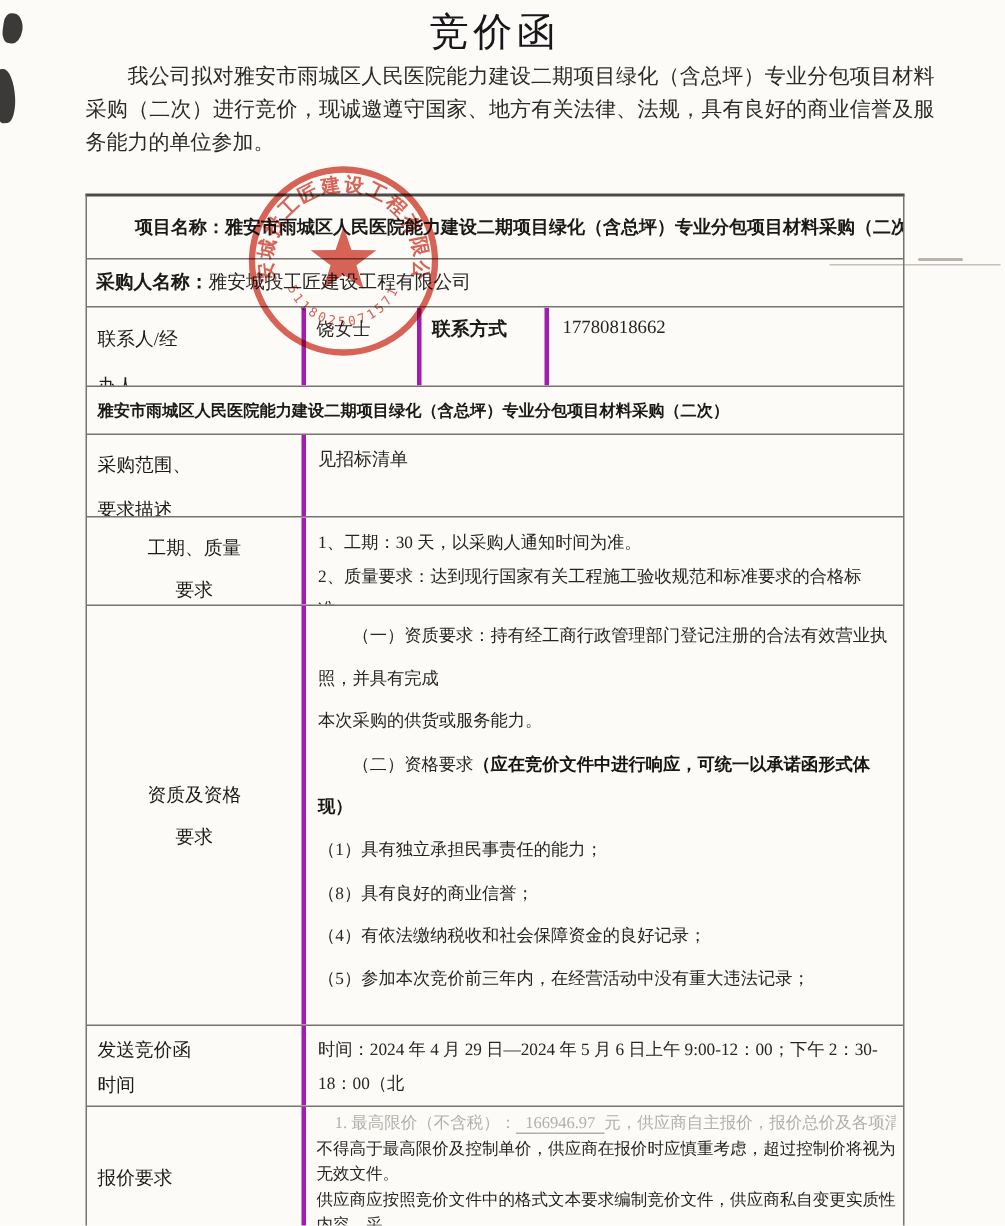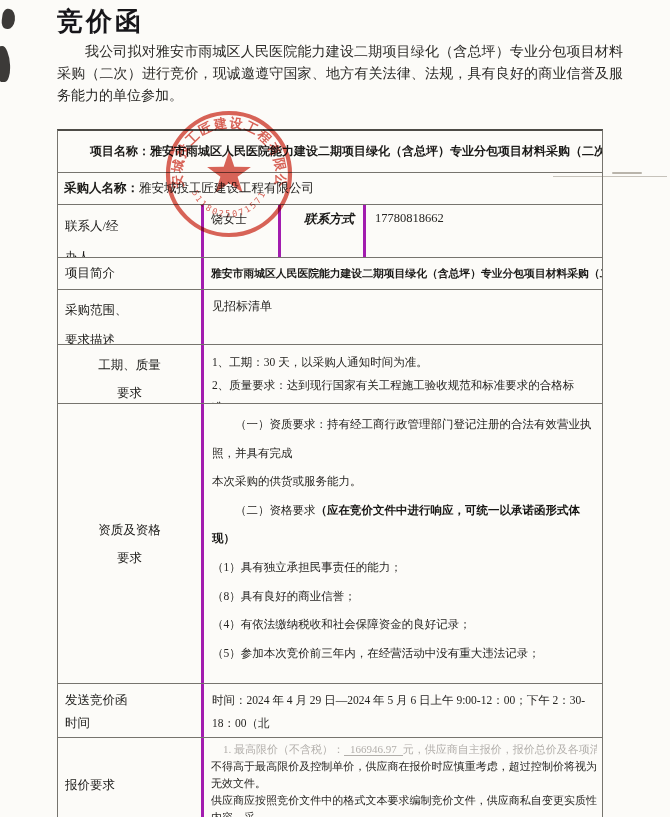--- a/index.html
+++ b/index.html
@@ -14,21 +14,21 @@
   
   .ink-blob{position:absolute;background:#3c3a38;border-radius:40% 60% 55% 45%;}
   .blob-1{left:2px;top:9px;width:13px;height:20px;transform:rotate(8deg);}
   .blob-2{left:-3px;top:46px;width:13px;height:36px;transform:rotate(-3deg);border-radius:30% 70% 60% 40%;}
   .artifact-line{position:absolute;left:553px;top:176px;width:114px;height:1px;background:#c6c2ba;}
   .artifact-dash{position:absolute;left:612px;top:172px;width:30px;height:2px;background:#b9b4ab;border-radius:2px;}
 
   
   .doc-title{
     position:absolute;left:57px;width:546px;top:4px;margin:0;
-    text-align:left;font-size:26px;font-weight:bold;letter-spacing:3px;color:#17161a;
+    text-align:center;font-size:26px;font-weight:normal;letter-spacing:3px;color:#17161a;
   }
   .intro{
     position:absolute;left:57px;width:566px;top:41px;margin:0;
     font-size:14px;line-height:21.8px;text-indent:2em;text-align:justify;color:#2b2a27;
   }
 
   
   .doc-table{
     position:absolute;left:57px;top:129px;width:546px;
     border-top:2.5px solid #4d4b47;
@@ -46,21 +46,21 @@
 
   .r1{height:42px;align-items:center;}
   .r1 .line{padding:0 6px;font-size:12px;font-weight:bold;white-space:nowrap;color:#1b1a18;margin-left:26px;}
   .r2{height:32px;align-items:center;}
   .r2 .line{padding:0 6px;font-size:12.5px;white-space:nowrap;}
   .r2 .lbl{font-weight:bold;color:#1b1a18;}
   .r3{height:53px;}
   .r3 .cell{padding-top:6px;}
   .r3 .c-label{padding-left:7px;font-size:12.5px;line-height:31px;white-space:pre-line;}
   .r3 .c-name{width:77px;flex:0 0 77px;padding-left:7px;font-size:12px;}
-  .r3 .c-method{width:85px;flex:0 0 85px;padding-left:23px;font-size:12.5px;font-weight:bold;color:#1b1a18;font-style:italic;}
+  .r3 .c-method{width:85px;flex:0 0 85px;padding-left:7px;font-size:12.5px;font-weight:bold;color:#1b1a18;}
   .r3 .c-phone{padding-left:9px;font-size:12.5px;font-family:"Liberation Serif","DejaVu Serif",serif;}
   .r4{height:32px;align-items:center;}
   .r4 .label-cell{padding-left:7px;height:100%;display:flex;align-items:center;}
   .r4 .value-cell{padding-left:7px;font-size:10.8px;font-weight:bold;white-space:nowrap;color:#1b1a18;height:100%;display:flex;align-items:center;}
   .r5{height:55px;}
   .r5 .label-cell{padding:5px 0 0 7px;line-height:30px;white-space:pre-line;}
   .r5 .value-cell{padding:8px 0 0 8px;font-size:12px;}
   .r6{height:59px;}
   .r6 .label-cell{text-align:center;padding-top:6px;line-height:28px;white-space:pre-line;}
   .r6 .value-cell{padding:6px 8px 0 8px;font-size:11.5px;line-height:22.5px;}
@@ -113,21 +113,20 @@
 
     <div class="tr r3">
       <div class="cell label-cell c-label">联系人/经
 办人</div>
       <div class="cell c-name">饶女士</div>
       <div class="cell c-method">联系方式</div>
       <div class="cell value-cell c-phone">17780818662</div>
     </div>
 
     <div class="tr r4">
-      <div class="cell label-cell">项目简介</div>
       <div class="cell value-cell">雅安市雨城区人民医院能力建设二期项目绿化（含总坪）专业分包项目材料采购（二次）</div>
     </div>
 
     <div class="tr r5">
       <div class="cell label-cell">采购范围、
 要求描述</div>
       <div class="cell value-cell">见招标清单</div>
     </div>
 
     <div class="tr r6">

